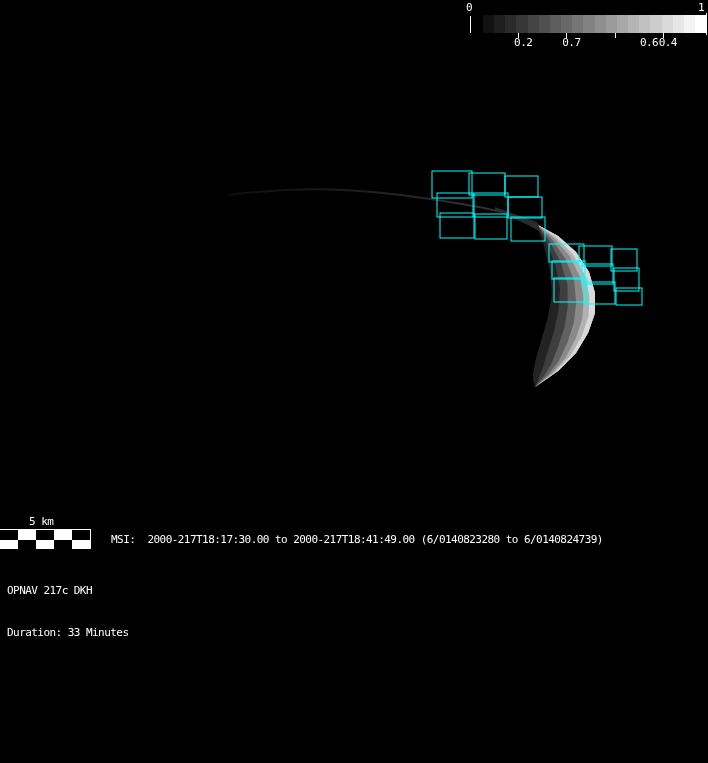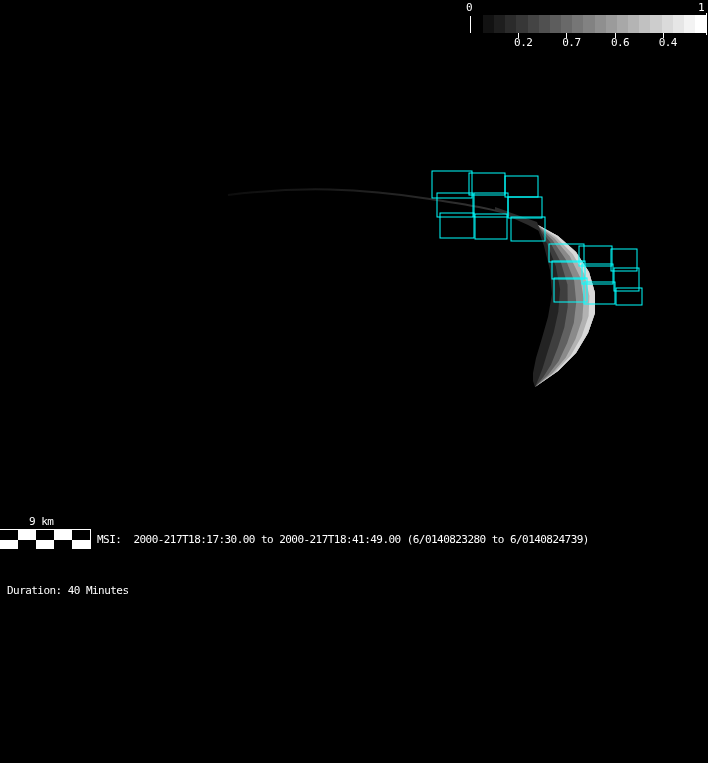--- a/index.html
+++ b/index.html
@@ -26,21 +26,21 @@
   .sb-label{position:absolute;left:29px;top:515px}
   .sb-checker{
     position:absolute;left:0;top:529px;
     border-top:1px solid #fff;border-right:1px solid #fff;
     display:grid;grid-template-columns:repeat(5,18px);grid-template-rows:10px 9px;
   }
   .sb-black{background:#000}
   .sb-white{background:#fff}
 
   
-  .status{position:absolute;left:97px;top:533px;white-space:pre}
+  .status{position:absolute;left:111px;top:533px;white-space:pre}
   .info{position:absolute;left:7px;top:556px;line-height:14px;white-space:pre}
 </style>
 </head>
 <body>
 
 <svg id="scene" width="708" height="515" viewBox="0 0 708 515">
   <defs>
     <linearGradient id="termGrad" x1="0" y1="0" x2="1" y2="0">
       <stop offset="0" stop-color="#0d0d0d"></stop>
       <stop offset="0.55" stop-color="#242424"></stop>
@@ -109,37 +109,38 @@
       <div class="cb-cell" style="background: rgb(230, 230, 230);"></div>
       <div class="cb-cell" style="background: rgb(243, 243, 243);"></div>
       <div class="cb-cell" style="background: rgb(255, 255, 255);"></div>
     </div>
   <div id="cb-ticks">
       <div class="cb-tick" style="left: 518.2px;"></div>
       <span class="cb-ticklabel" style="left: 523.2px; text-align: right;">0.2</span>
       <div class="cb-tick" style="left: 566.4px;"></div>
       <span class="cb-ticklabel" style="left: 571.4px;">0.7</span>
       <div class="cb-tick" style="left: 614.6px;"></div>
-      <span class="cb-ticklabel" style="left: 620px; text-align: center;">0.6</span>
+      <span class="cb-ticklabel" style="left: 649px; text-align: center;">0.6</span>
       <div class="cb-tick" style="left: 662.8px;"></div>
       <span class="cb-ticklabel" style="left: 667.8px;">0.4</span>
     </div>
 </div>
 
-<span class="sb-label">9 km</span>
+<span class="sb-label">5 km</span>
 <div class="sb-checker" id="sb-checker">
     <div class="sb-cell sb-black"></div>
     <div class="sb-cell sb-white"></div>
     <div class="sb-cell sb-black"></div>
     <div class="sb-cell sb-white"></div>
     <div class="sb-cell sb-black"></div>
     <div class="sb-cell sb-white"></div>
     <div class="sb-cell sb-black"></div>
     <div class="sb-cell sb-white"></div>
     <div class="sb-cell sb-black"></div>
     <div class="sb-cell sb-white"></div>
   </div>
 
 <div class="status">MSI:  2000-217T18:17:30.00 to 2000-217T18:41:49.00 (6/0140823280 to 6/0140824739)</div>
 
 <div class="info">
-  <div>Duration: 40 Minutes</div>
+  <div>OPNAV 217c DKH</div>
+  <div>Duration: 33 Minutes</div>
 </div>
 
 </body></html>

